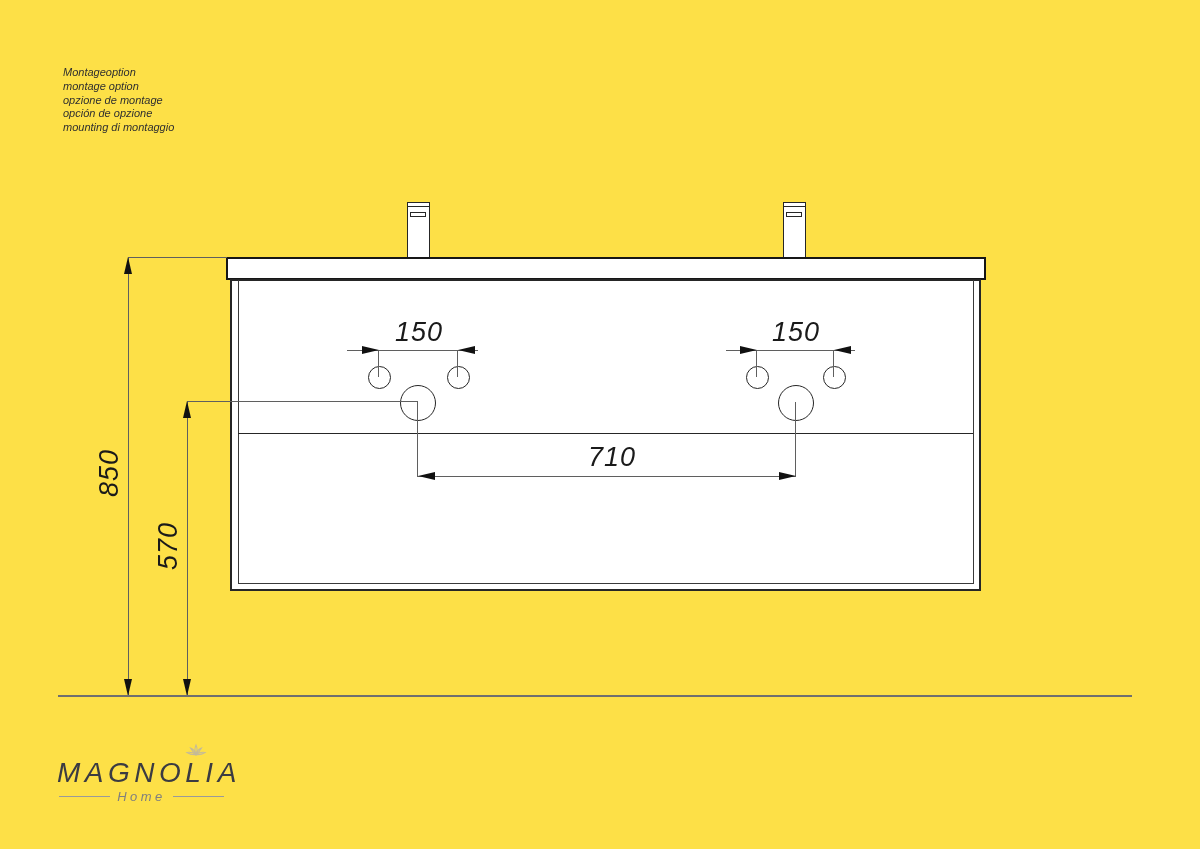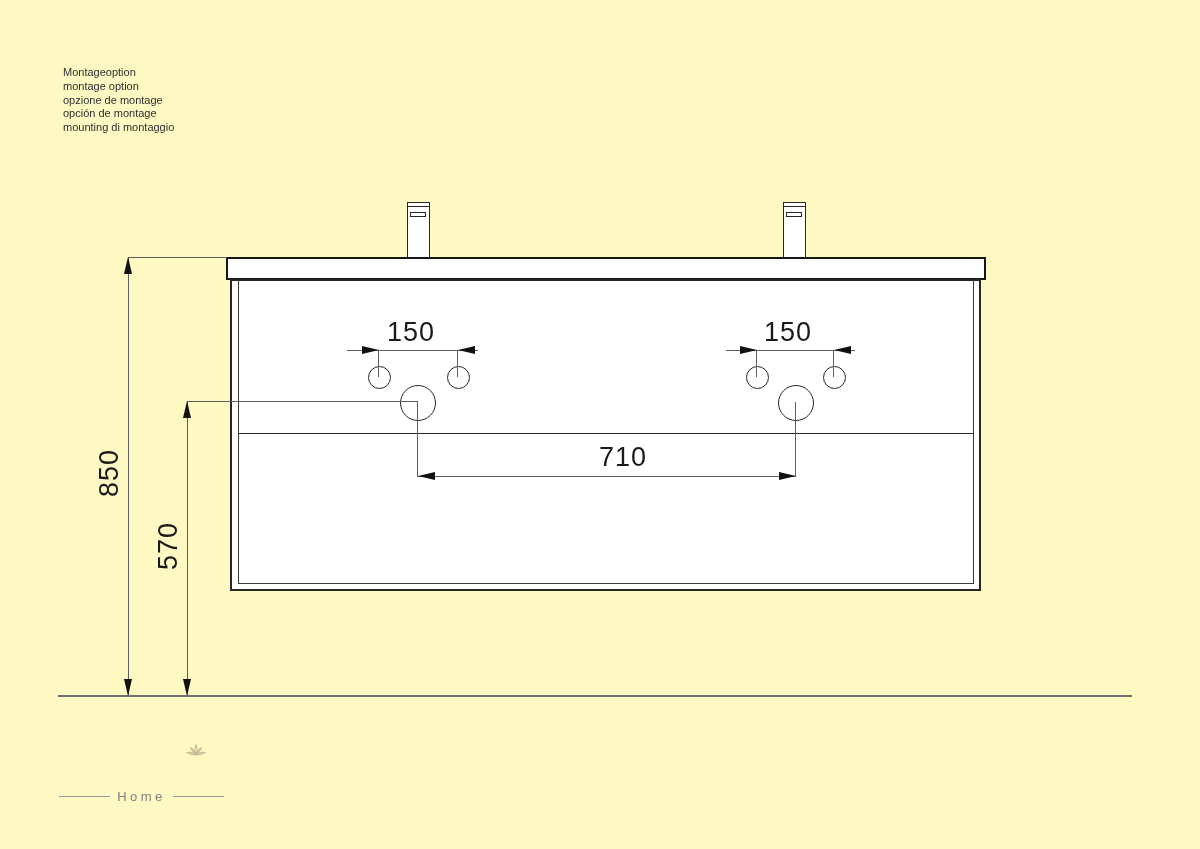--- a/index.html
+++ b/index.html
@@ -1,18 +1,19 @@
 <!DOCTYPE html>
 <html><head>
 <meta charset="utf-8">
 <style>
   html,body{margin:0;padding:0;background:#ffffff;}
   .page{
-    position:relative;width:1200px;height:849px;background:#fef9c3;overflow:hidden;
+    position:relative;width:1200px;height:849px;background:#fde047;overflow:hidden;
     font-family:"Liberation Sans","DejaVu Sans",sans-serif;
+    font-style:italic;
   }
   
   .notes{position:absolute;left:63px;top:66px;font-size:11px;line-height:13.8px;color:#2f2f2f;}
   
   .ln{position:absolute;background:#5f5f5f;}
   .blk{position:absolute;box-sizing:border-box;background:#ffffff;}
   
   .faucet{position:absolute;width:23px;height:57px;border:1.5px solid #262626;box-sizing:border-box;background:#fff;}
   .faucet .cap{position:absolute;left:0;right:0;top:2.5px;border-top:1.5px solid #262626;}
   .faucet .slot{position:absolute;left:2px;top:8.5px;width:14px;height:3.5px;border:1.5px solid #262626;}
@@ -26,42 +27,42 @@
   .hole,.drain{position:absolute;border:1.6px solid #262626;border-radius:50%;box-sizing:border-box;background:transparent;}
   .hole{width:23px;height:23px;}
   .drain{width:36px;height:36px;}
   
   .ar{position:absolute;width:0;height:0;}
   .ar-r{border-top:4.5px solid transparent;border-bottom:4.5px solid transparent;border-left:17px solid #111;}
   .ar-l{border-top:4.5px solid transparent;border-bottom:4.5px solid transparent;border-right:17px solid #111;}
   .ar-u{border-left:4.5px solid transparent;border-right:4.5px solid transparent;border-bottom:17px solid #111;}
   .ar-d{border-left:4.5px solid transparent;border-right:4.5px solid transparent;border-top:17px solid #111;}
   
-  .dimlab{position:absolute;font-size:27px;color:#1a1a1a;letter-spacing:1px;width:64px;}
+  .dimlab{position:absolute;font-size:27px;color:#1a1a1a;letter-spacing:1px;text-align:center;width:64px;}
   .dimlab-v{position:absolute;font-size:27px;color:#1a1a1a;letter-spacing:1px;white-space:nowrap;
     transform:translate(-50%,-50%) rotate(-90deg);}
   
   .floor{left:58px;top:695px;width:1074px;height:2.2px;background:#6f6f6f;}
   
   .brand{position:absolute;left:57px;top:757px;font-size:28px;letter-spacing:4.5px;color:#3b3b42;}
   .logo-flower{position:absolute;left:184px;top:742px;}
   .home-row{position:absolute;left:59px;top:789px;width:165px;display:flex;align-items:center;gap:7px;}
   .home-row .hline{flex:1;height:1.5px;background:#9a9a9a;}
   .home-row .htxt{font-size:13px;letter-spacing:3.5px;color:#7f7f7f;white-space:nowrap;}
 </style>
 </head>
 <body>
 
 <div class="page">
 
   <div class="notes">
     <div>Montageoption</div>
     <div>montage option</div>
     <div>opzione de montage</div>
-    <div>opción de montage</div>
+    <div>opción de opzione</div>
     <div>mounting di montaggio</div>
   </div>
 
   <div class="faucet" style="left:407px;top:202px;">
     <div class="cap"></div>
     <div class="slot"></div>
   </div>
   <div class="faucet" style="left:783px;top:202px;">
     <div class="cap"></div>
     <div class="slot"></div>
@@ -93,21 +94,21 @@
   <div class="ln" style="left:833px;top:350px;width:1.2px;height:27px;"></div>
   <div class="ar ar-r" style="left:740px;top:346px;"></div>
   <div class="ar ar-l" style="left:834px;top:346px;"></div>
   <div class="dimlab" style="left:764px;top:317px;">150</div>
 
   <div class="ln" style="left:417px;top:402px;width:1.2px;height:75px;"></div>
   <div class="ln" style="left:795px;top:402px;width:1.2px;height:75px;"></div>
   <div class="ln" style="left:417px;top:476px;width:379px;height:1.2px;"></div>
   <div class="ar ar-l" style="left:418px;top:472px;"></div>
   <div class="ar ar-r" style="left:779px;top:472px;"></div>
-  <div class="dimlab" style="left:599px;top:442px;">710</div>
+  <div class="dimlab" style="left:580px;top:442px;">710</div>
 
   <div class="ln" style="left:128px;top:258px;width:1.2px;height:438px;"></div>
   <div class="ln" style="left:128px;top:257px;width:99px;height:1.2px;"></div>
   <div class="ar ar-u" style="left:124px;top:257px;"></div>
   <div class="ar ar-d" style="left:124px;top:679px;"></div>
   <div class="dimlab-v" style="left:109px;top:473px;">850</div>
 
   <div class="ln" style="left:187px;top:401px;width:1.2px;height:295px;"></div>
   <div class="ln" style="left:188px;top:401px;width:230px;height:1.2px;"></div>
   <div class="ar ar-u" style="left:183px;top:401px;"></div>
@@ -120,19 +121,20 @@
     <svg width="24" height="17" viewBox="0 0 24 17">
       <g fill="none" stroke="#c4ba99" stroke-width="1.1">
         <path d="M12 3 C10.6 6.2 10.6 9.5 12 12.5 C13.4 9.5 13.4 6.2 12 3 Z"></path>
         <path d="M6.5 6 C8 8.8 9.8 10.8 12 12.5 C11.2 9.4 9.4 7 6.5 6 Z"></path>
         <path d="M17.5 6 C16 8.8 14.2 10.8 12 12.5 C12.8 9.4 14.6 7 17.5 6 Z"></path>
         <path d="M3 10.5 C5.8 12.3 8.8 12.9 12 12.5 C9.5 10.6 6.2 10 3 10.5 Z"></path>
         <path d="M21 10.5 C18.2 12.3 15.2 12.9 12 12.5 C14.5 10.6 17.8 10 21 10.5 Z"></path>
       </g>
     </svg>
   </span>
+  <div class="brand">MAGNOLIA</div>
   <div class="home-row">
     <span class="hline"></span>
     <span class="htxt">Home</span>
     <span class="hline"></span>
   </div>
 
 </div>
 
 </body></html>

